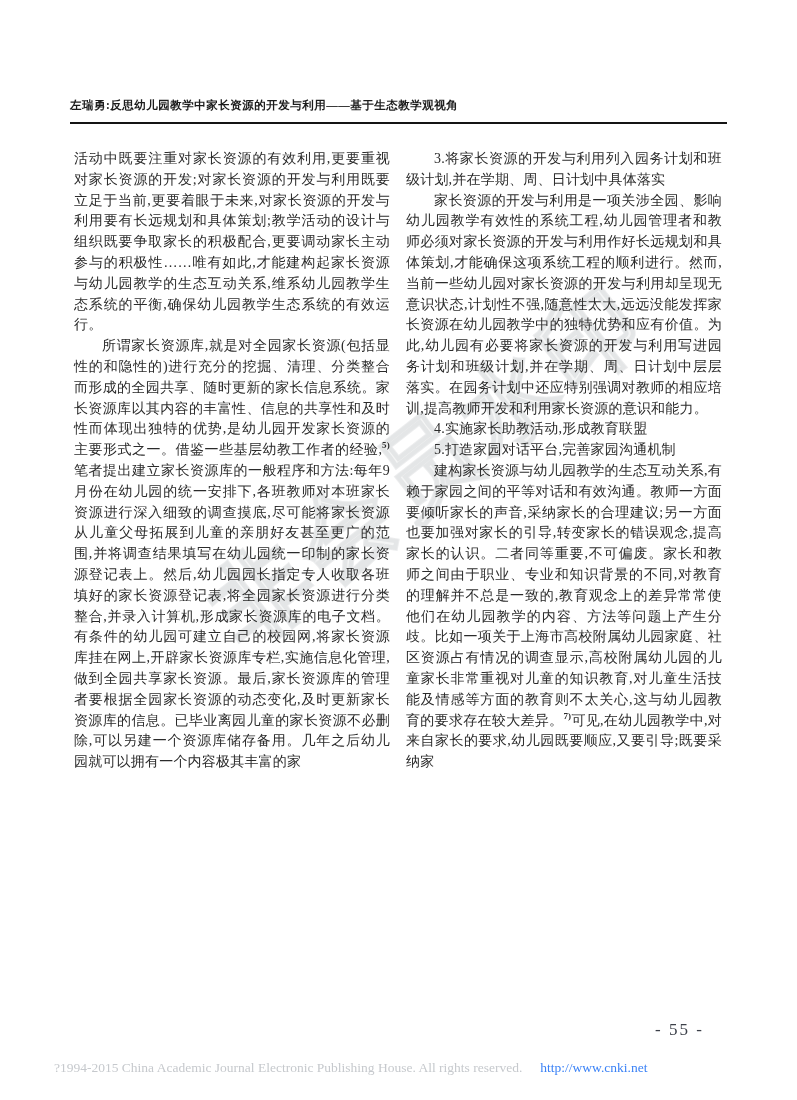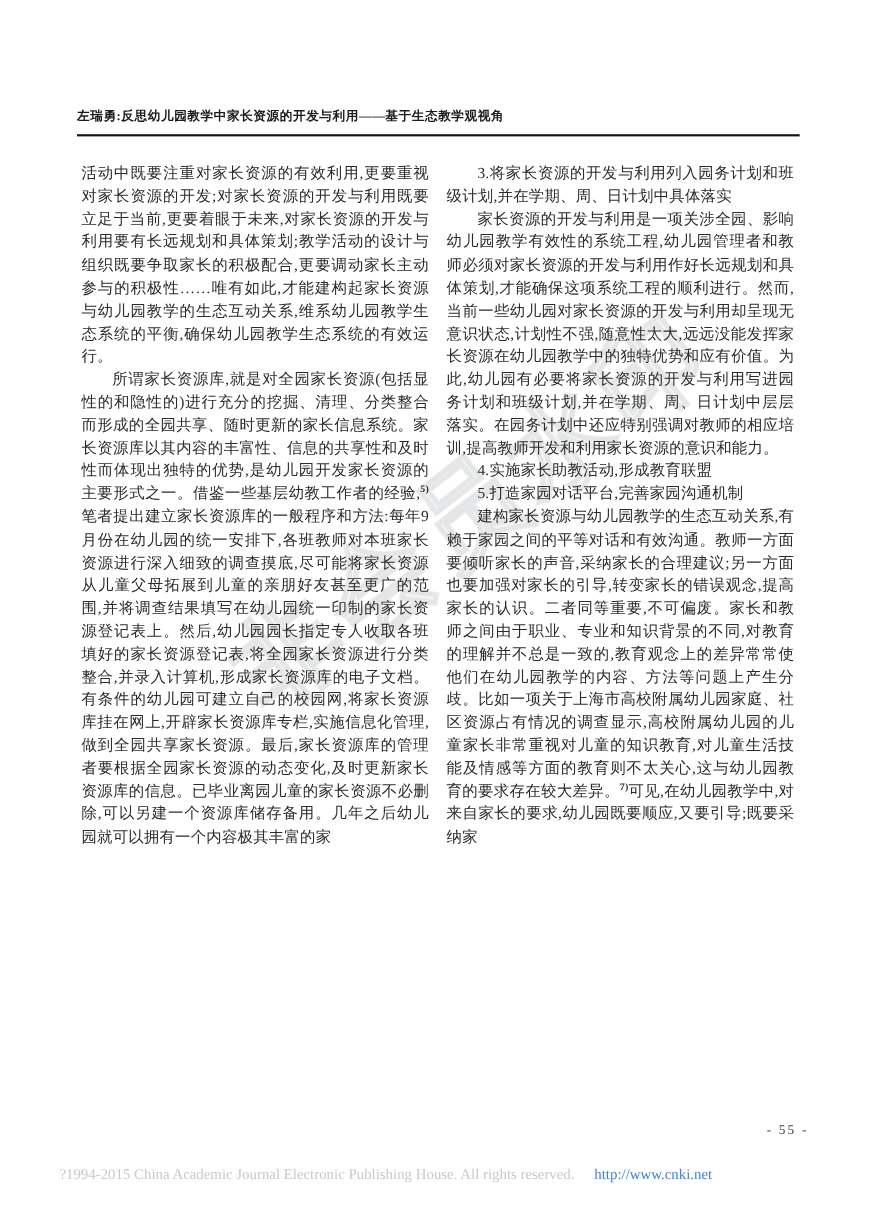--- a/index.html
+++ b/index.html
@@ -23,21 +23,21 @@
     width:316px;
     font-size:14px;line-height:20.8px;
     text-align:justify;text-justify:inter-ideograph;
     letter-spacing:0.2px;
   }
   .col p{margin:0;}
   .col p.indent{text-indent:2em;}
   .col sup{font-size:9px;line-height:0;font-weight:bold;}
   .page-number{
     position:absolute;top:1020px;left:655px;
-    font-size:12px;color:#3c4049;letter-spacing:2px;margin-left:42px;
+    font-size:17px;color:#3c4049;letter-spacing:2px;
   }
   .footer{
     position:absolute;top:1060px;left:54px;width:720px;
     font-size:13.5px;color:#c6c9cd;white-space:nowrap;
   }
   .footer .cnki-url{margin-left:18px;color:#3b82f6;text-decoration:none;}
   .watermark{
     position:absolute;top:400px;left:150px;width:560px;
     transform:rotate(-38deg);transform-origin:center;
     font-size:96px;font-weight:bold;letter-spacing:8px;

